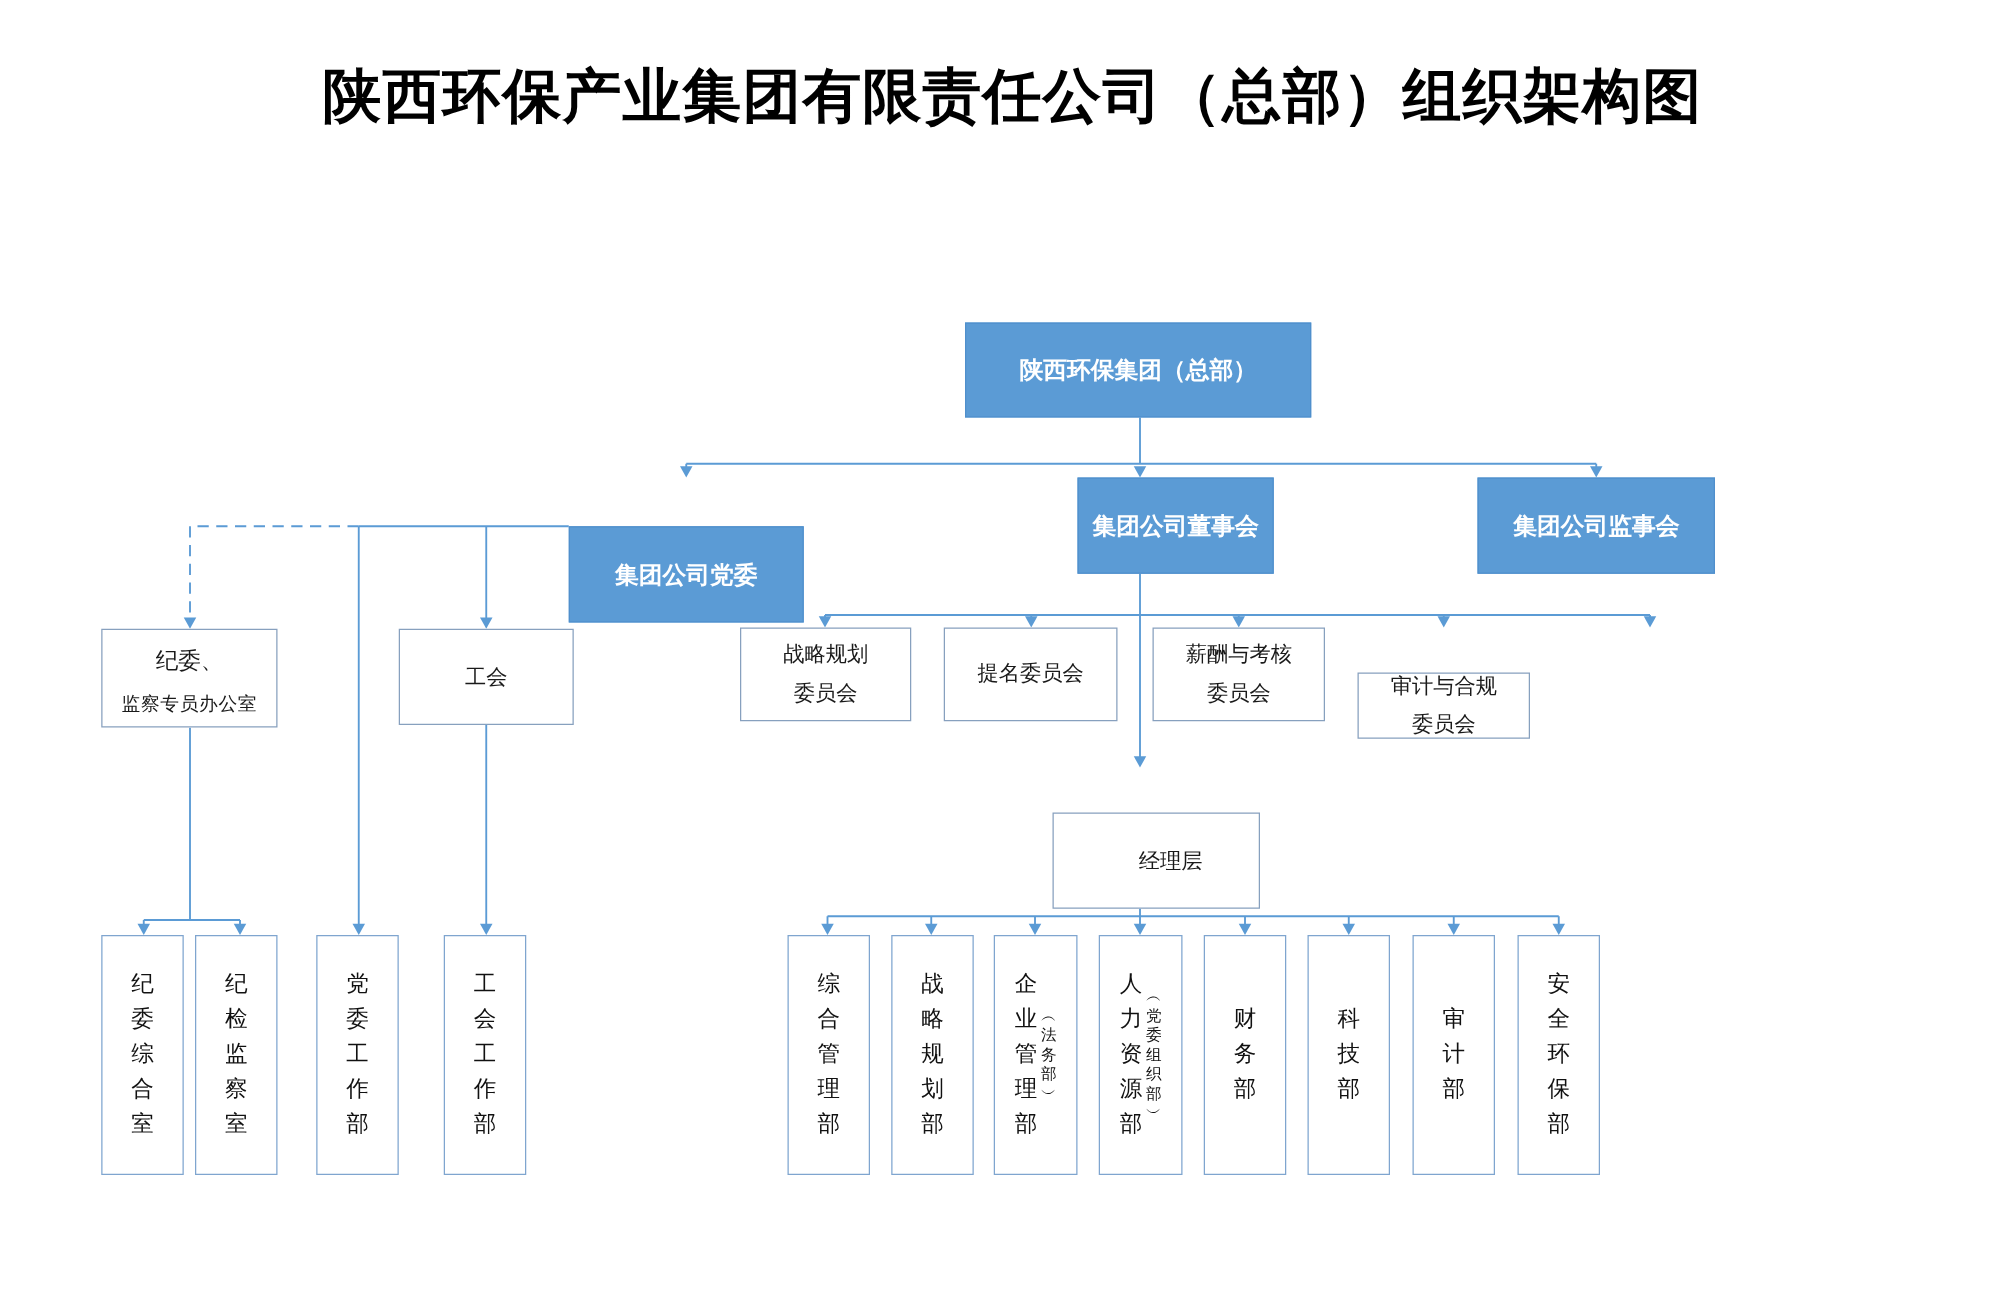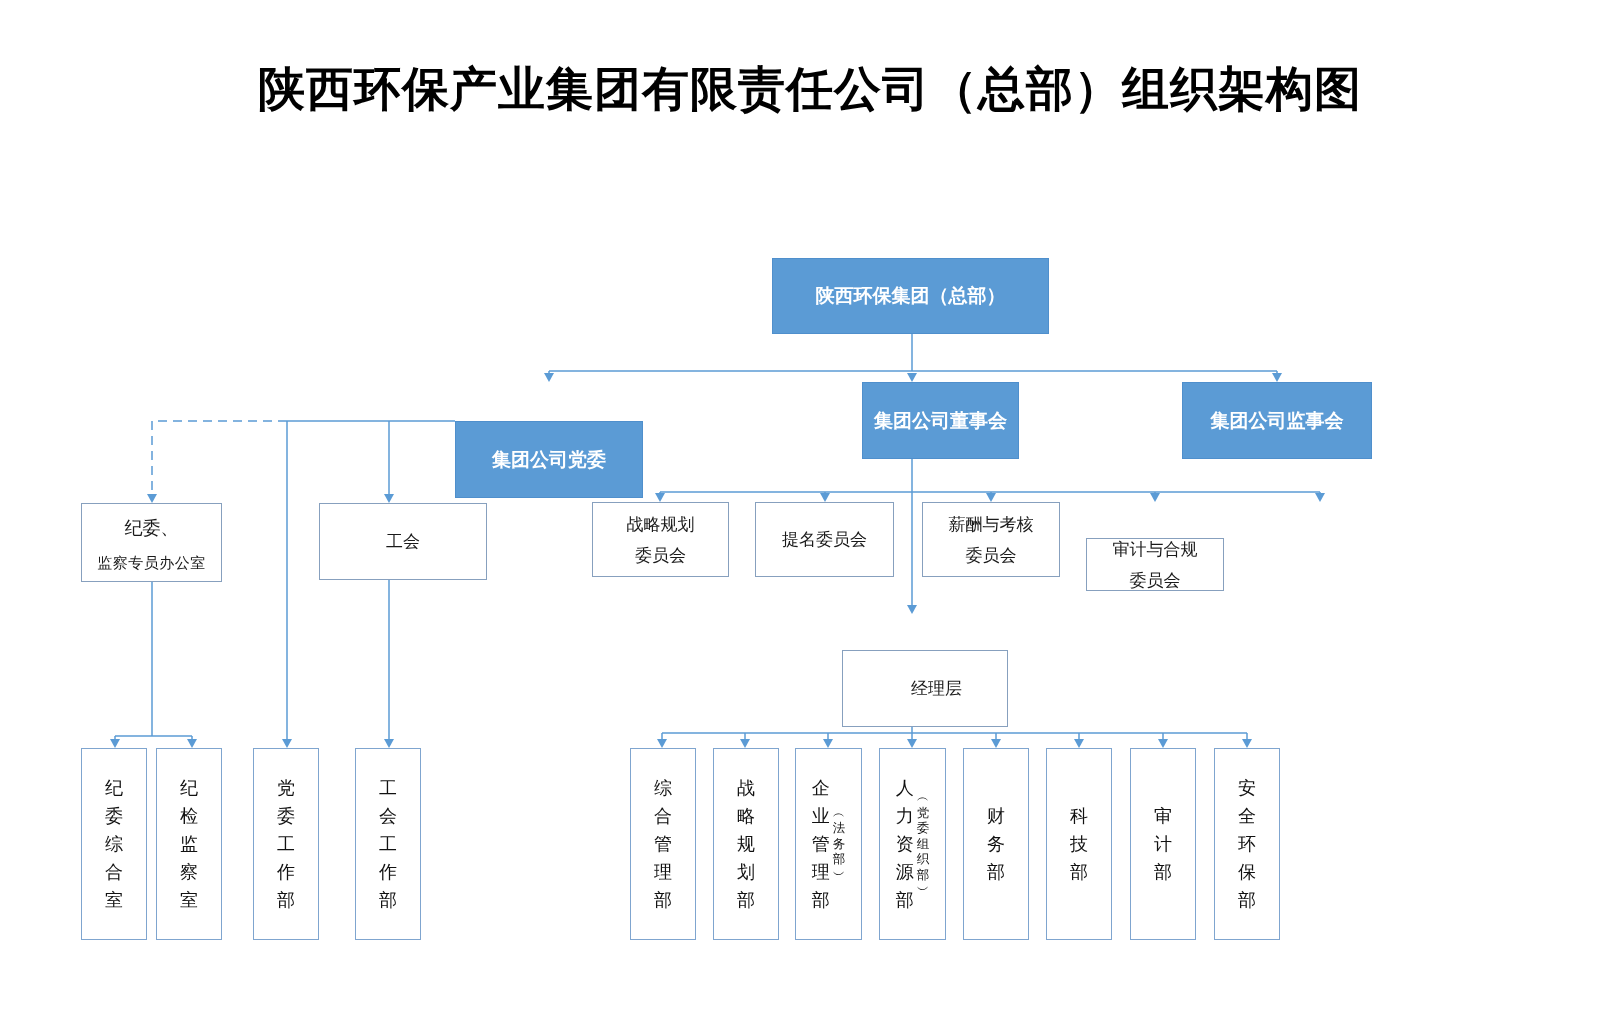--- a/index.html
+++ b/index.html
@@ -1,21 +1,21 @@
 <!DOCTYPE html>
 <html lang="zh"><head>
 <meta charset="utf-8">
 <style>
   html,body{margin:0;padding:0;background:#ffffff;}
   .stage{
     position:relative;width:1599px;height:1034px;background:#fff;overflow:hidden;
     font-family:"DejaVu Sans","Liberation Sans",sans-serif;color:#1a1a1a;
   }
   .title{
-    position:absolute;left:215px;top:58px;width:1190px;text-align:center;
+    position:absolute;left:215px;top:46px;width:1190px;text-align:center;
     font-family:"DejaVu Serif","Liberation Serif",serif;
     font-weight:700;font-size:47px;letter-spacing:1px;color:#000;white-space:nowrap;
   }
   svg.wires{position:absolute;left:0;top:0;pointer-events:none;}
   .box{position:absolute;box-sizing:border-box;display:flex;flex-direction:column;
        align-items:center;justify-content:center;}
   .blue{background:#5B9BD5;border:1px solid #4f8fcc;color:#fff;font-weight:700;font-size:19px;}
   .white{background:#fff;border:1.5px solid #87a0be;color:#1a1a1a;font-size:17px;}
   .committee .line{line-height:31px;}
   .committee .line:empty{display:none;}
@@ -137,21 +137,21 @@
   </div>
 
   <div class="box white" style="left:842px;top:650px;width:166px;height:77px;padding-left:23px;">
     <span>经理层</span>
   </div>
 
   <div class="box white jiwei-box" style="left:81px;top:503px;width:141px;height:79px;">
     <div class="jiwei-line1">纪委、</div>
     <div class="jiwei-line2">监察专员办公室</div>
   </div>
-  <div class="box white" style="left:319px;top:503px;width:168px;height:77px;">
+  <div class="box white" style="left:319px;top:503px;width:140px;height:77px;">
     <span>工会</span>
   </div>
 
   <div class="vbox" style="left:81px;">
       <div class="vmain">
         <div>纪</div>
         <div>委</div>
         <div>综</div>
         <div>合</div>
         <div>室</div>

